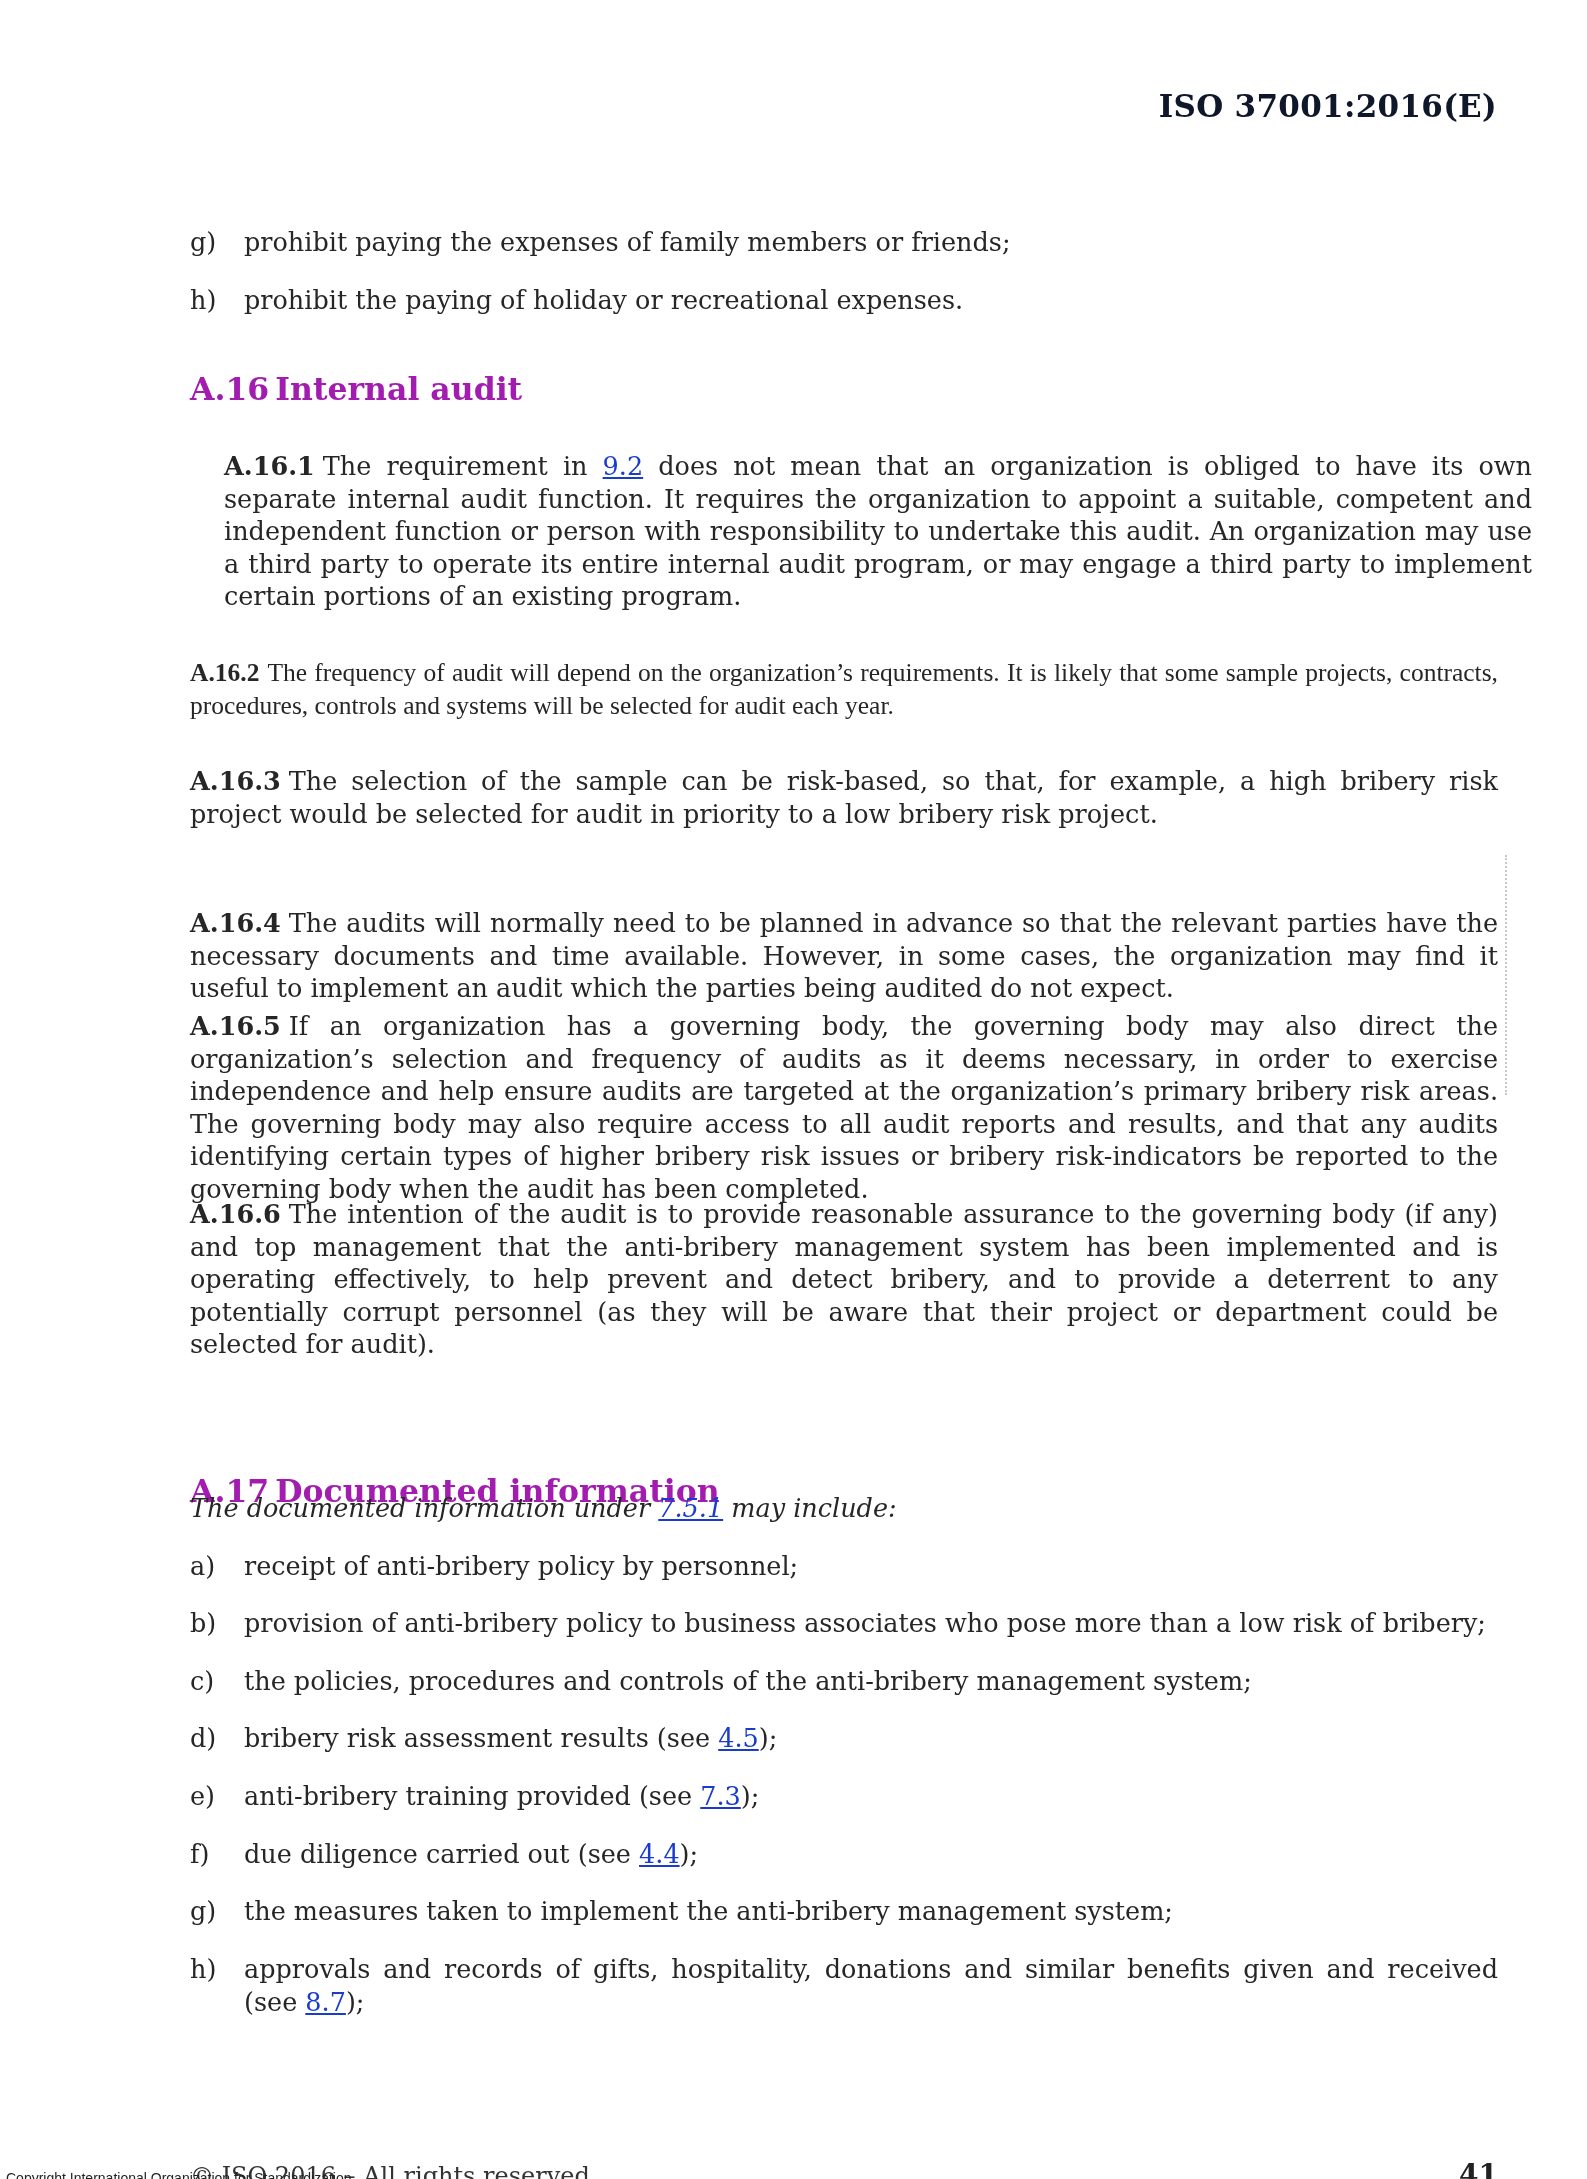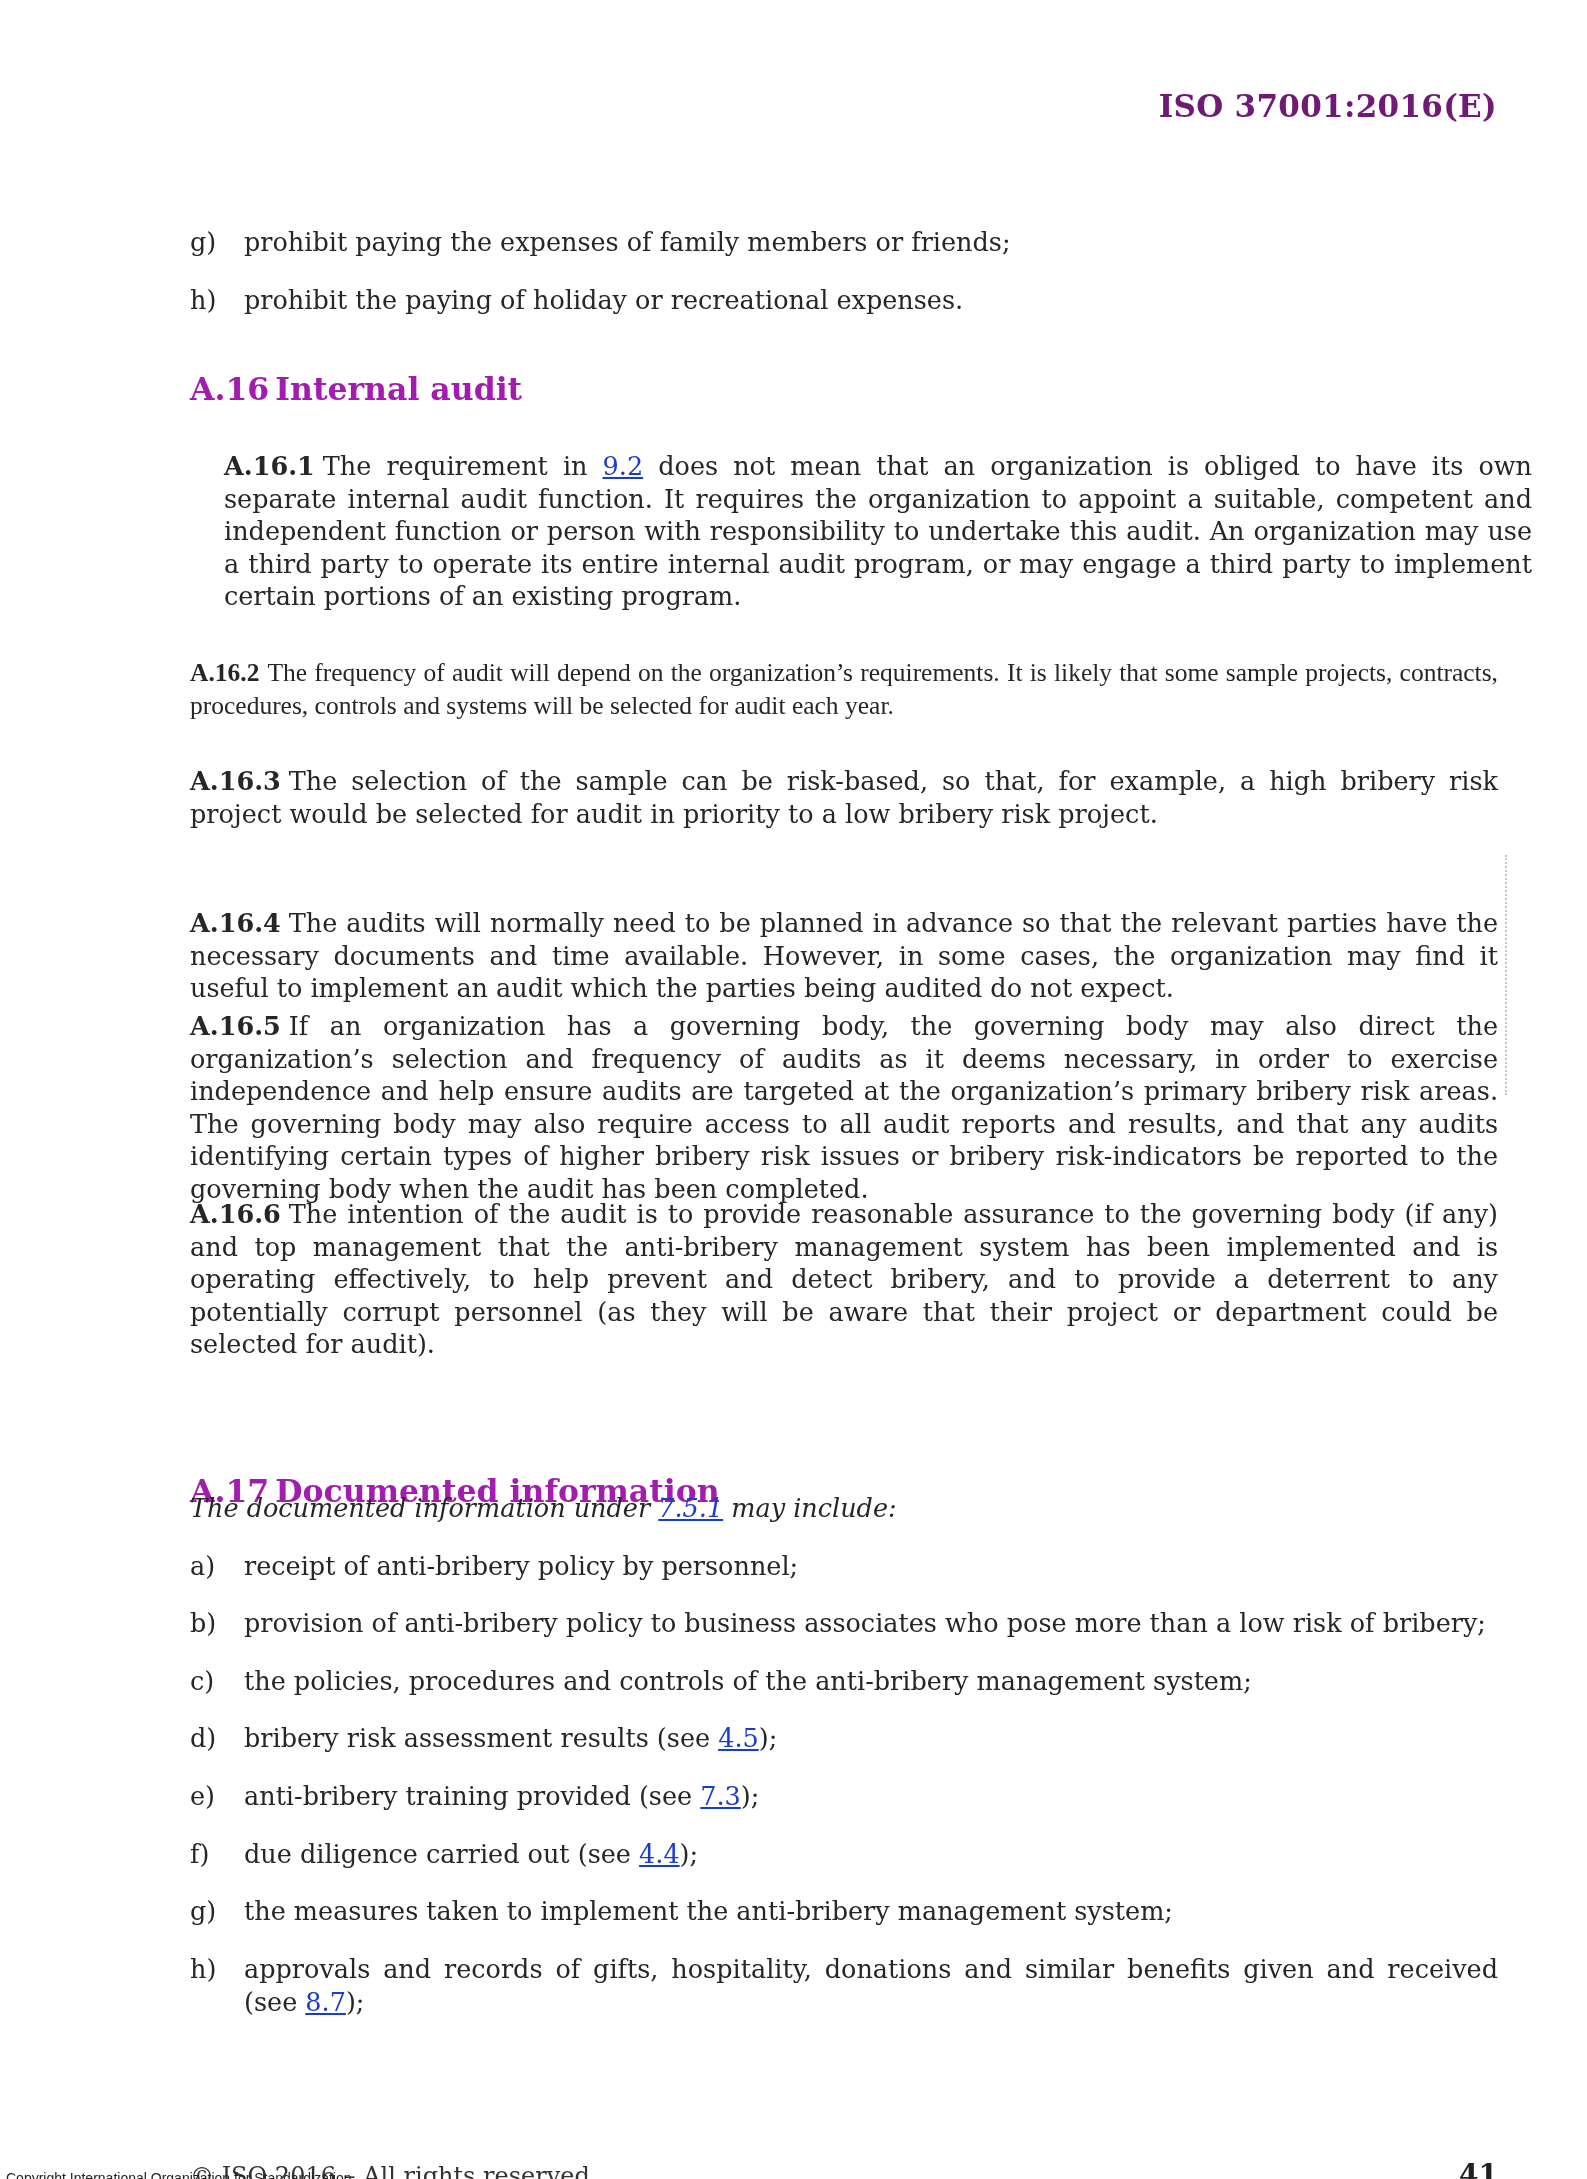--- a/index.html
+++ b/index.html
@@ -1,19 +1,19 @@
 <!DOCTYPE html>
 <html><head>
 <meta charset="utf-8">
 <style>
   html, body { margin: 0; padding: 0; background: #ffffff; }
   body { width: 1587px; height: 2179px; position: relative; overflow: hidden;
          font-family: "DejaVu Serif", "Liberation Serif", serif; color: #262626; }
   .page-header { position: absolute; top: 88px; right: 90px; font-weight: bold;
-         font-size: 31px; letter-spacing: 0.3px; color: #701a75; }
+         font-size: 31px; letter-spacing: 0.3px; color: #0f172a; }
   .content { position: absolute; left: 190px; width: 1308px; top: 0; }
   .p { font-size: 25.5px; line-height: 32.5px; text-align: justify; margin: 0; }
   .list-item { position: absolute; left: 0; width: 1308px; font-size: 25.5px; line-height: 32.5px; }
   .list-item .marker { position: absolute; left: 0; top: 0; }
   .list-item .text { display: block; margin-left: 54px; text-align: justify; }
   .heading { position: absolute; left: 0; font-weight: bold; font-size: 31.5px; color: #a21caf; }
   .heading .num { margin-right: 6px; }
   .para { position: absolute; left: 0; width: 1308px; }
   .clause-num { font-weight: bold; margin-right: 8px; }
   a.link { color: #1a3ccc; text-decoration: underline; }

